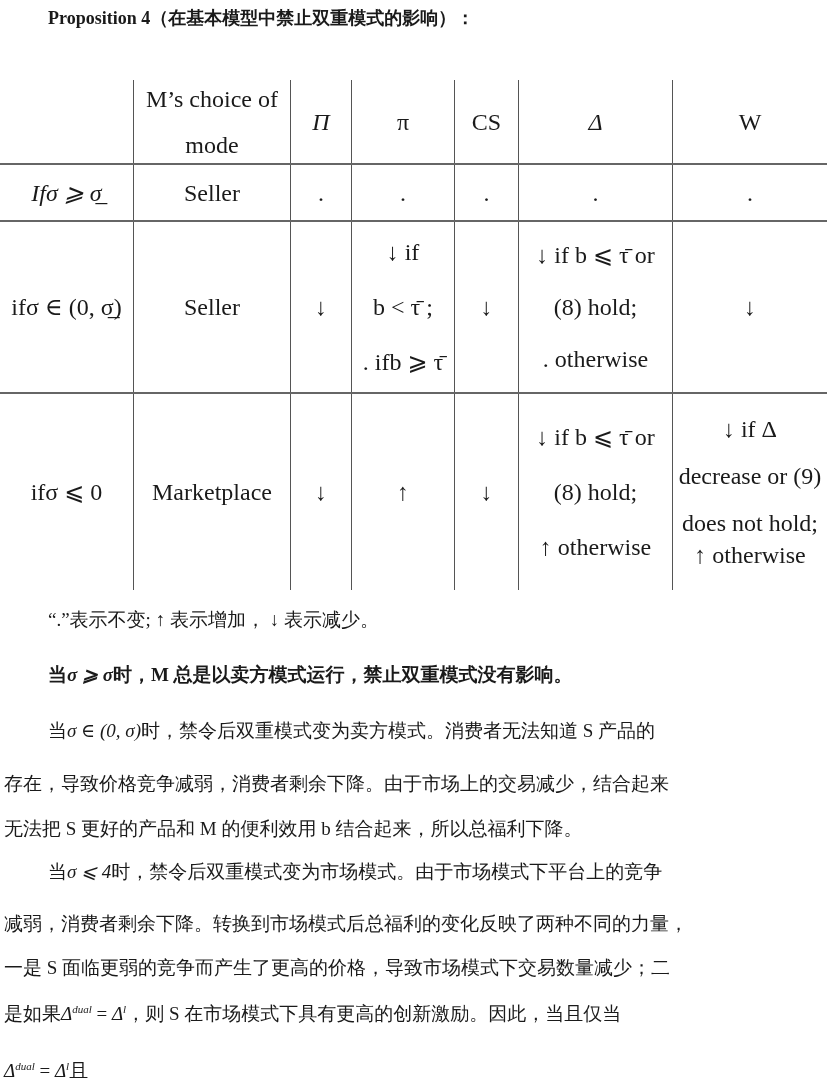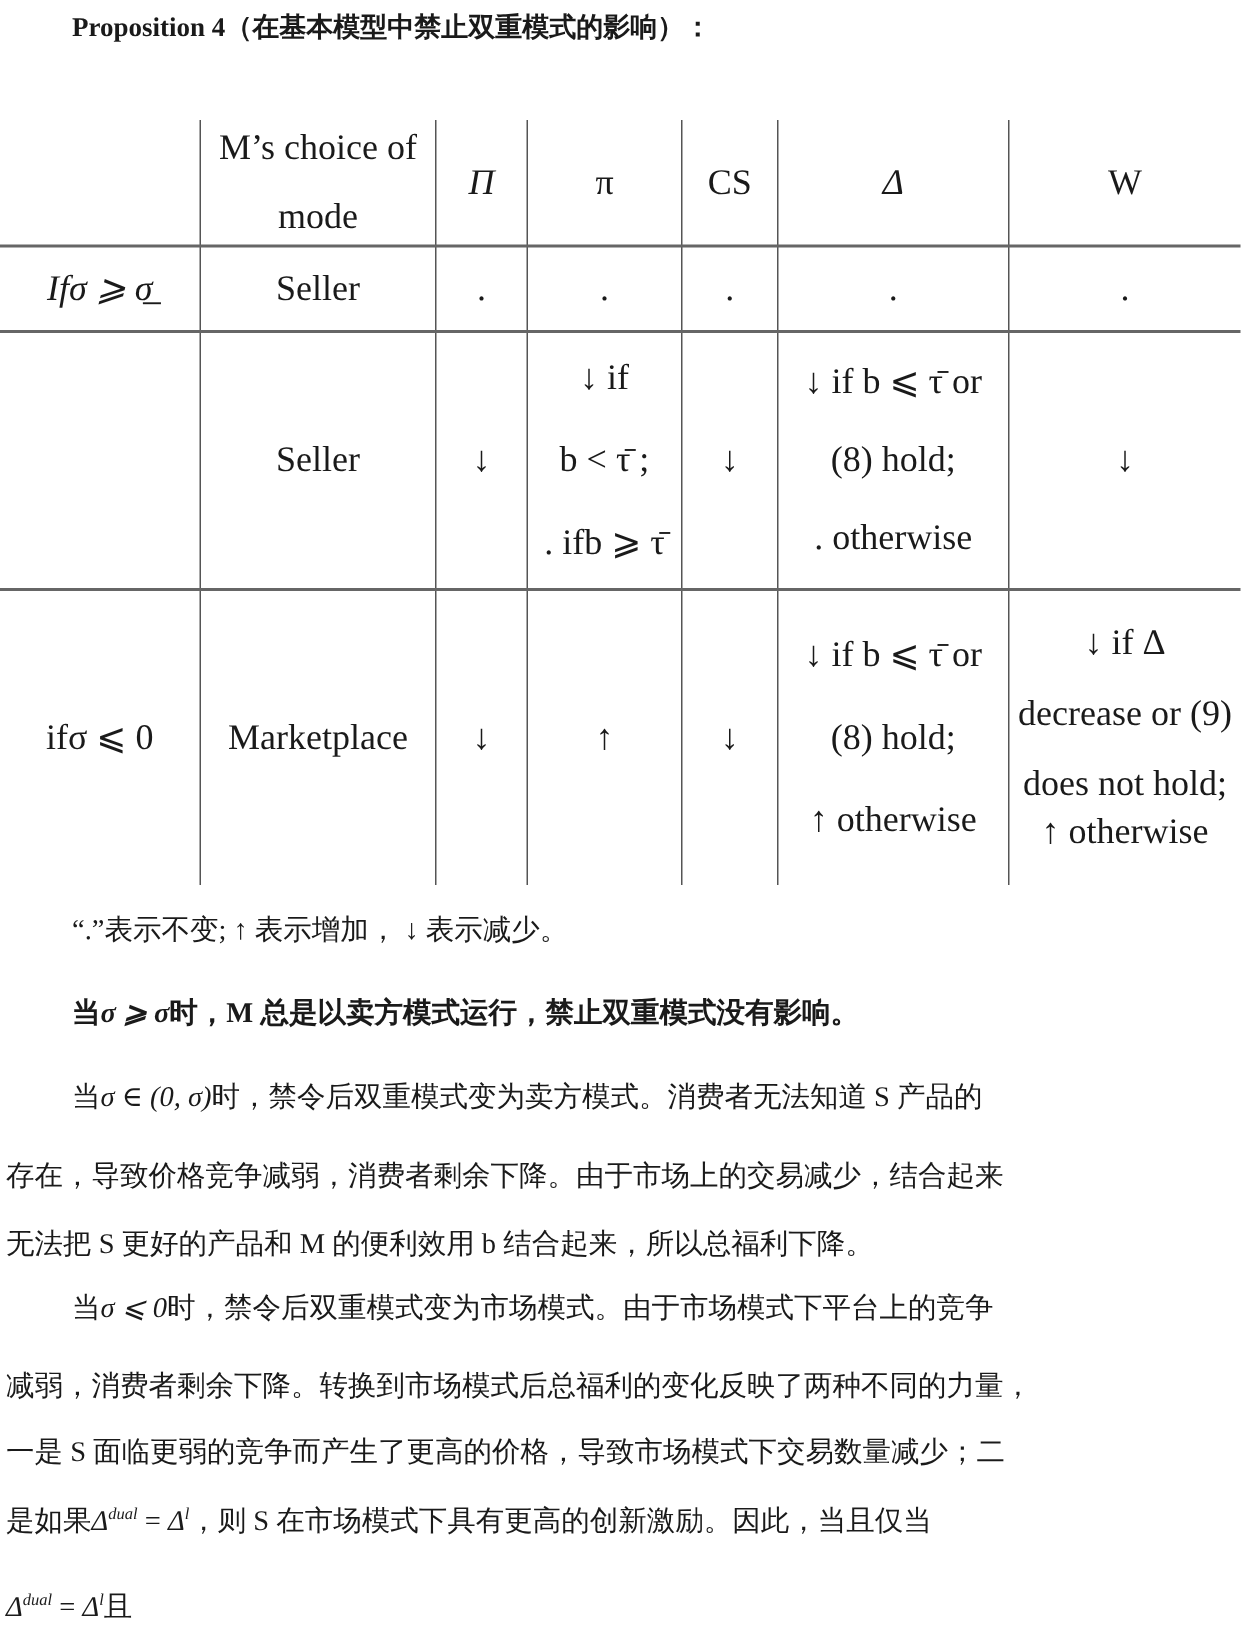--- a/index.html
+++ b/index.html
@@ -68,20 +68,23 @@
   <div class="cell" style="left:455px; top:165px; width:63px; height:55px;">
     <span>.</span>
   </div>
   <div class="cell" style="left:519px; top:165px; width:153px; height:55px;">
     <span>.</span>
   </div>
   <div class="cell" style="left:673px; top:165px; width:154px; height:55px;">
     <span>.</span>
   </div>
 
+  <div class="cell" style="left:0; top:222px; width:133px; height:170px;">
+    <span>ifσ ∈ (0, σ̲)</span>
+  </div>
   <div class="cell" style="left:134px; top:222px; width:156px; height:170px;">
     <span>Seller</span>
   </div>
   <div class="cell" style="left:291px; top:222px; width:60px; height:170px;">
     <span>↓</span>
   </div>
   <div class="cell" style="left:352px; top:222px; width:102px; height:170px;">
     <span class="ln" style="margin-bottom:31px;">↓ if</span>
     <span class="ln" style="margin-bottom:31px;">b &lt; τ̄ ;</span>
     <span class="ln">. ifb ⩾ τ̄</span>
@@ -132,21 +135,21 @@
   <span>当</span><span class="m" style="text-decoration:none;">σ ⩾ σ</span><span>时，M 总是以卖方模式运行，禁止双重模式没有影响。</span>
 </div>
 
 <div class="para" style="left:48px; top:718px;">
   <span>当</span><span class="m">σ ∈ (0, σ)</span><span>时，禁令后双重模式变为卖方模式。消费者无法知道 S 产品的</span>
 </div>
 <div class="para" style="left:4px; top:771px;">存在，导致价格竞争减弱，消费者剩余下降。由于市场上的交易减少，结合起来</div>
 <div class="para" style="left:4px; top:816px;">无法把 S 更好的产品和 M 的便利效用 b 结合起来，所以总福利下降。</div>
 
 <div class="para" style="left:48px; top:859px;">
-  <span>当</span><span class="m">σ ⩽ 0</span><span>时，禁令后双重模式变为市场模式。由于市场模式下平台上的竞争</span>
+  <span>当</span><span class="m">σ ⩽ 4</span><span>时，禁令后双重模式变为市场模式。由于市场模式下平台上的竞争</span>
 </div>
 <div class="para" style="left:4px; top:911px;">减弱，消费者剩余下降。转换到市场模式后总福利的变化反映了两种不同的力量，</div>
 <div class="para" style="left:4px; top:955px;">一是 S 面临更弱的竞争而产生了更高的价格，导致市场模式下交易数量减少；二</div>
 <div class="para" style="left:4px; top:1001px;">
   <span>是如果</span><span class="m">Δ</span><sup class="m" style="font-size:11px;">dual</sup><span> = </span><span class="m">Δ</span><sup class="m" style="font-size:11px;">l</sup><span>，则 S 在市场模式下具有更高的创新激励。因此，当且仅当</span>
 </div>
 <div class="para" style="left:4px; top:1058px;">
   <span class="m">Δ</span><sup class="m" style="font-size:11px;">dual</sup><span> = </span><span class="m">Δ</span><sup class="m" style="font-size:11px;">l</sup><span>且</span>
 </div>
 

